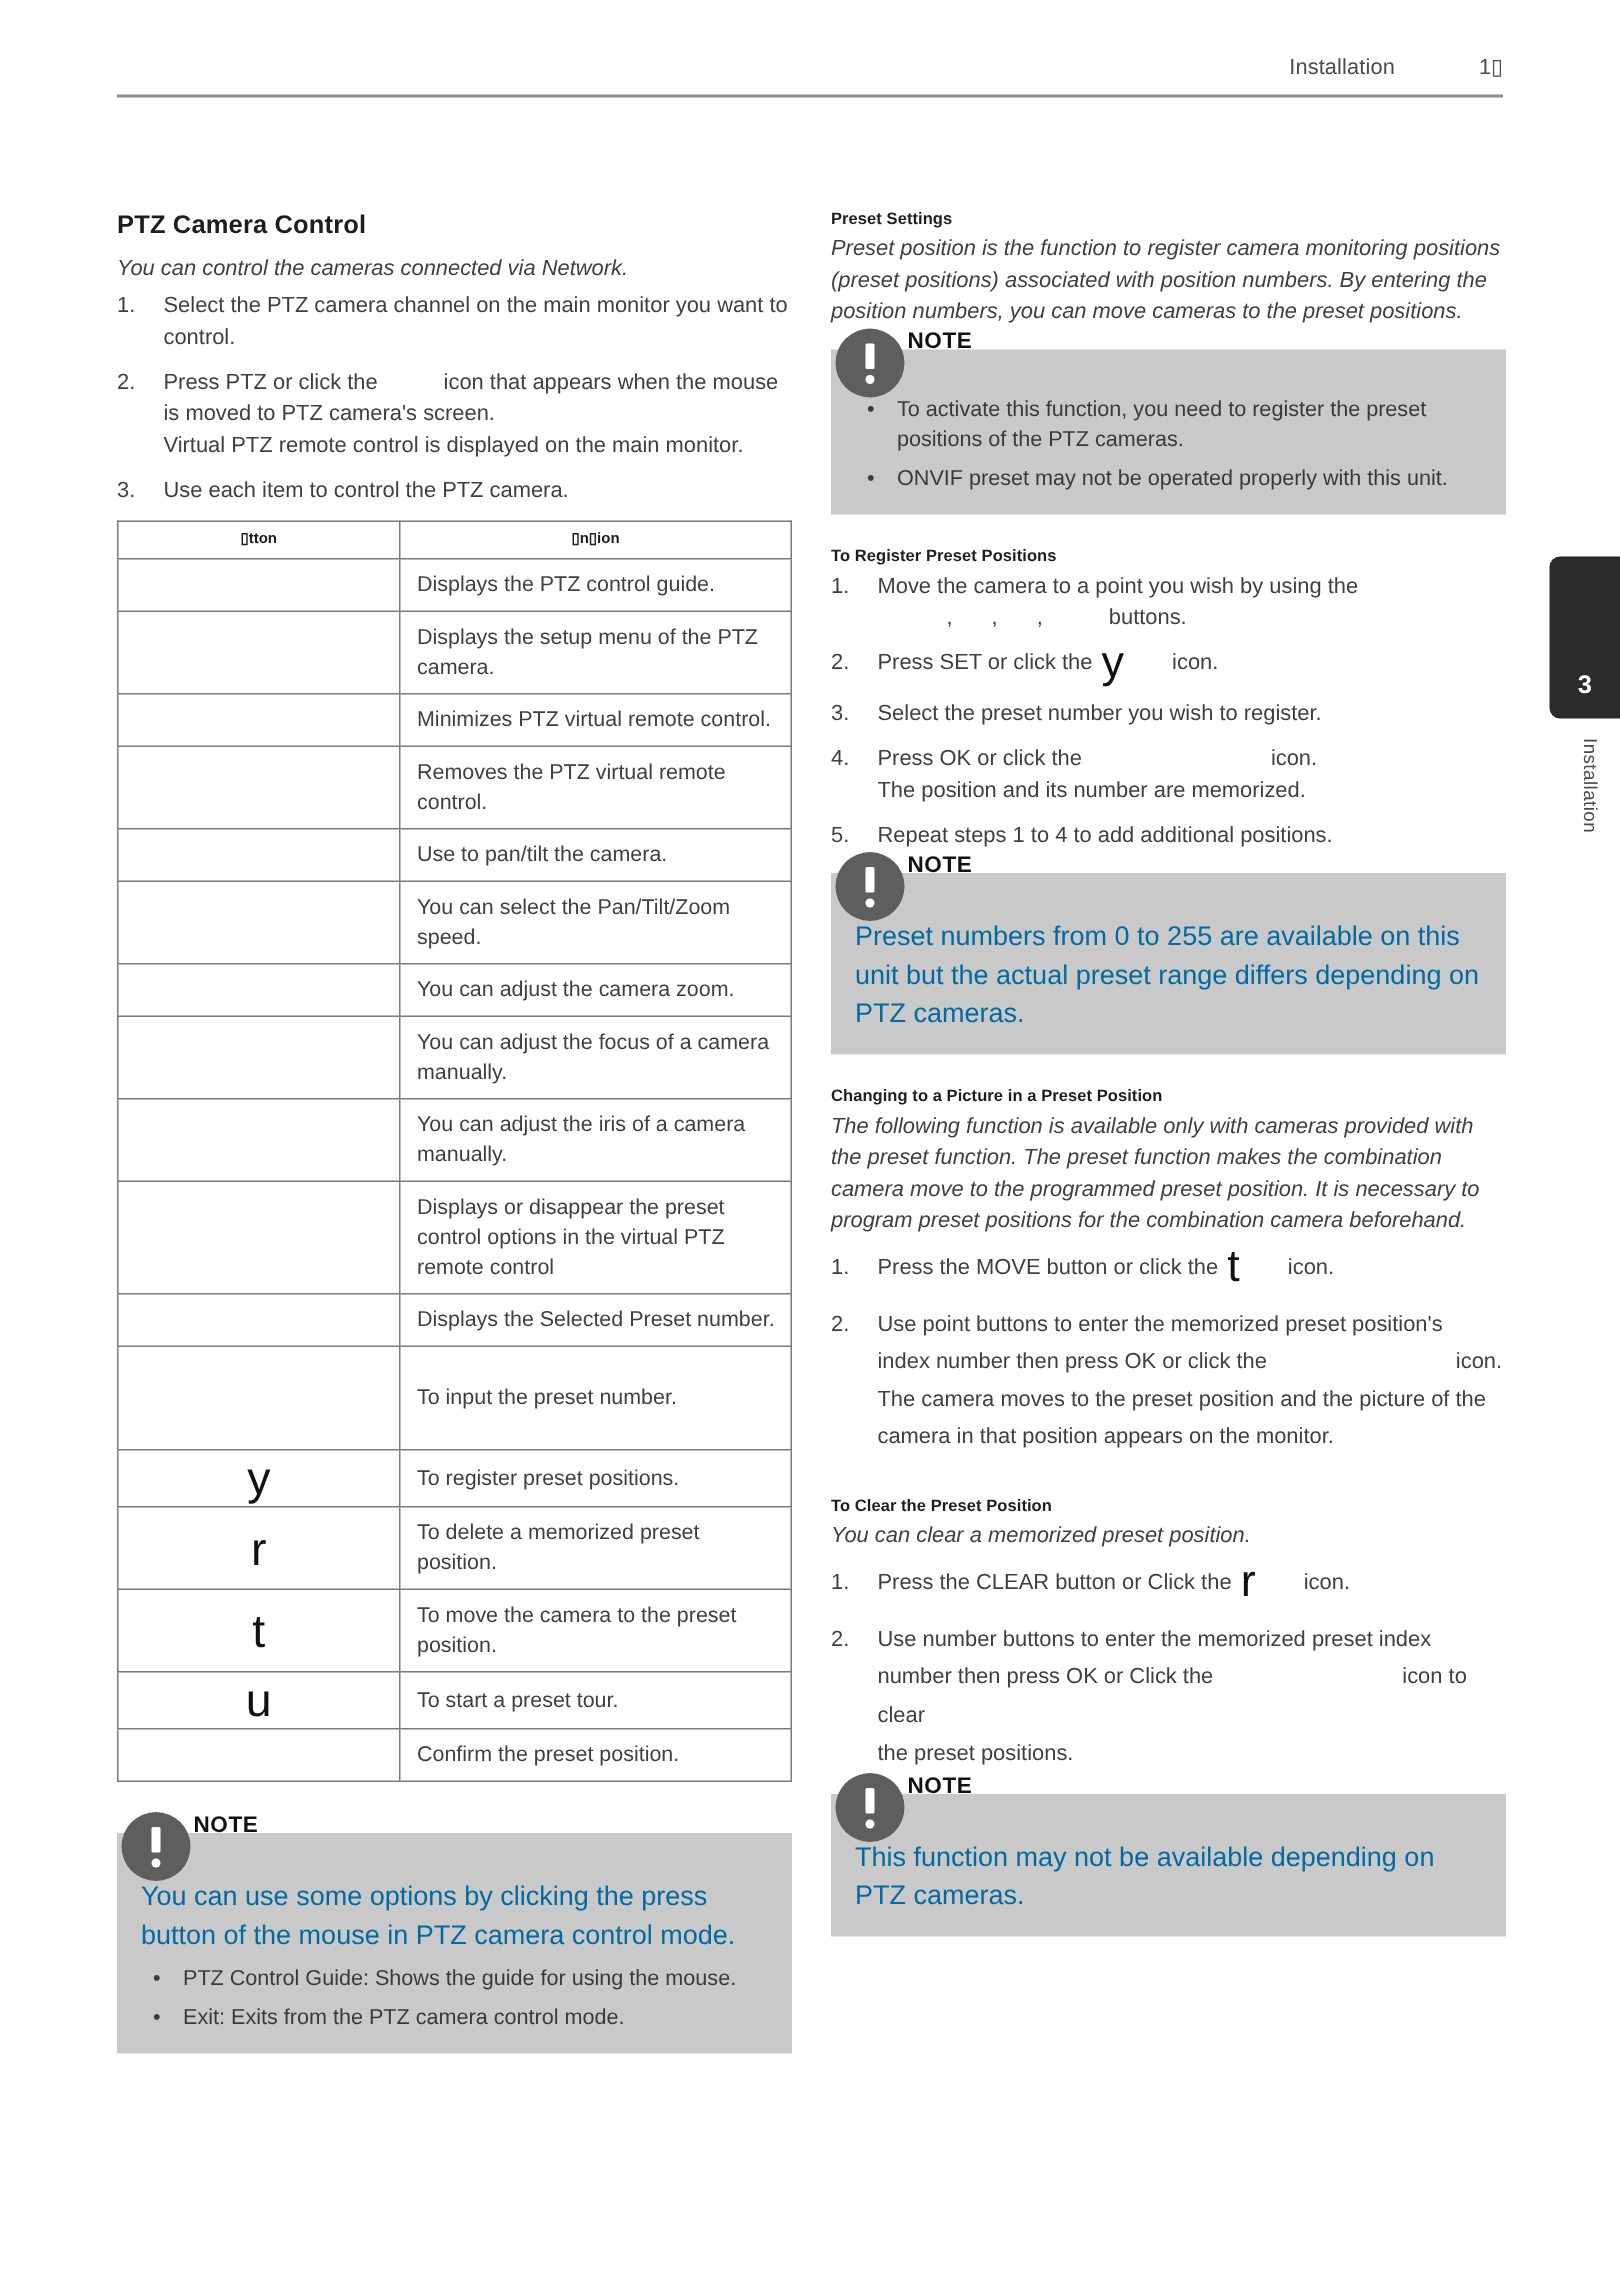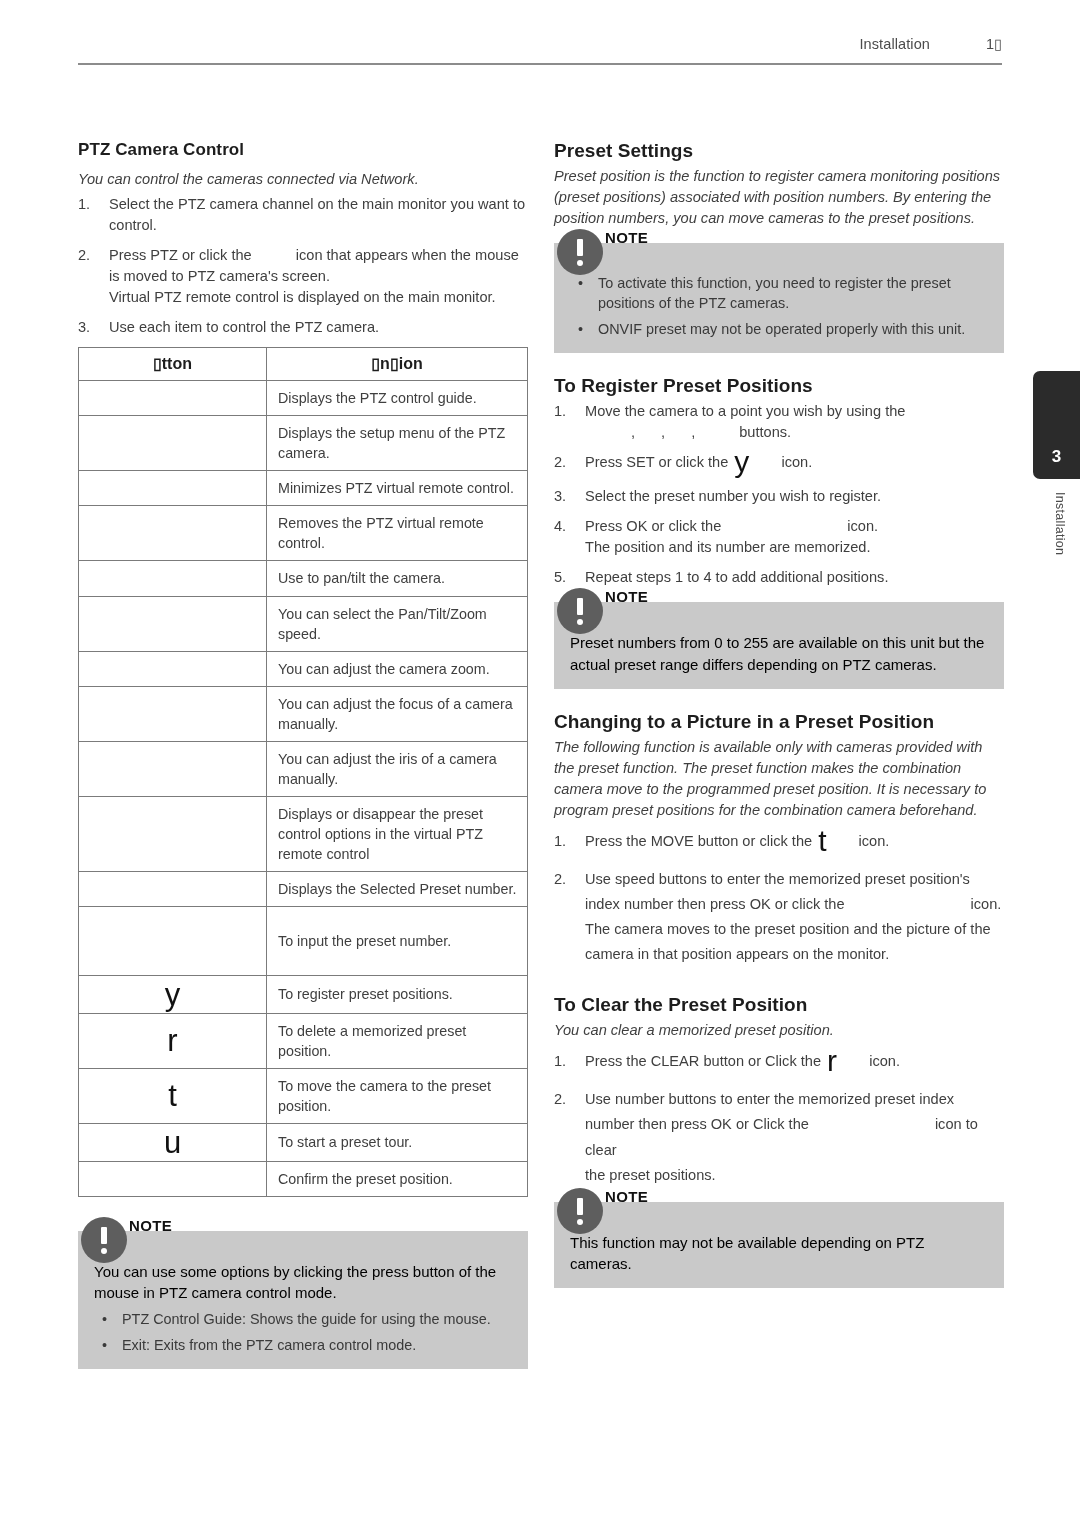--- a/index.html
+++ b/index.html
@@ -90,21 +90,21 @@
   .col-right { left: 476px; }
 
   h1.section-title {
     font-size: 17px;
     font-weight: bold;
     color: #1d1d1d;
     margin: 0 0 9px 0;
     letter-spacing: .1px;
   }
   h2.sub-title {
-    font-size: 19px;
+    font-size: 11px;
     font-weight: bold;
     color: #1d1d1d;
     margin: 0 0 4px 0;
     letter-spacing: .05px;
   }
   p.body-text {
     font-size: 14.6px;
     line-height: 1.44;
     margin: 0 0 10px 0;
     color: #3f3f3f;
@@ -175,21 +175,21 @@
     vertical-align: middle;
     padding: 7px 9px;
     font-size: 14.3px;
     line-height: 1.4;
     color: #3f3f3f;
   }
   table.btn-table th {
     text-align: center;
     font-weight: bold;
     color: #1d1d1d;
-    font-size: 16px;
+    font-size: 10px;
     padding: 5px 9px;
   }
   table.btn-table .col-button { width: 188px; }
   table.btn-table td.btn-cell {
     text-align: center;
     font-size: 31px;
     line-height: 1;
     color: #111111;
     padding: 3px 0;
   }
@@ -241,23 +241,23 @@
   }
   .note-title {
     font-size: 15px;
     font-weight: bold;
     color: #111111;
     margin-left: 2px;
     letter-spacing: .4px;
   }
   .note-box p {
     margin: 0 0 6px 0;
-    font-size: 15px;
+    font-size: 18px;
     line-height: 1.42;
-    color: #000000;
+    color: #0369a1;
   }
   .note-box p:last-child { margin-bottom: 0; }
   ul.bullets {
     list-style: none;
     margin: 0;
     padding: 0;
   }
   ul.bullets > li {
     position: relative;
     padding-left: 28px;
@@ -473,21 +473,21 @@
     <p class="body-text">The following function is available only with cameras provided with the preset function. The preset function makes the combination camera move to the programmed preset position. It is necessary to program preset positions for the combination camera beforehand.</p>
     <ol class="num-list loose">
       <li>
         <span class="marker">1.</span>
         <span>Press the MOVE button or click the</span>
         <span class="icon-glyph">t</span>
         <span class="icon-gap-sm"></span><span>icon.</span>
       </li>
       <li style="line-height:1.72">
         <span class="marker">2.</span>
-        <span>Use speed buttons to enter the memorized preset position's</span>
+        <span>Use point buttons to enter the memorized preset position's</span>
         <span class="sub-line"><span>index number then press OK or click the</span><span class="icon-gap-wide"></span><span>icon.</span></span>
         <span class="sub-line">The camera moves to the preset position and the picture of the camera in that position appears on the monitor.</span>
       </li>
     </ol>
 
     <div class="spacer-12"></div>
 
     <h2 class="sub-title">To Clear the Preset Position</h2>
     <p class="body-text">You can clear a memorized preset position.</p>
     <ol class="num-list loose">

